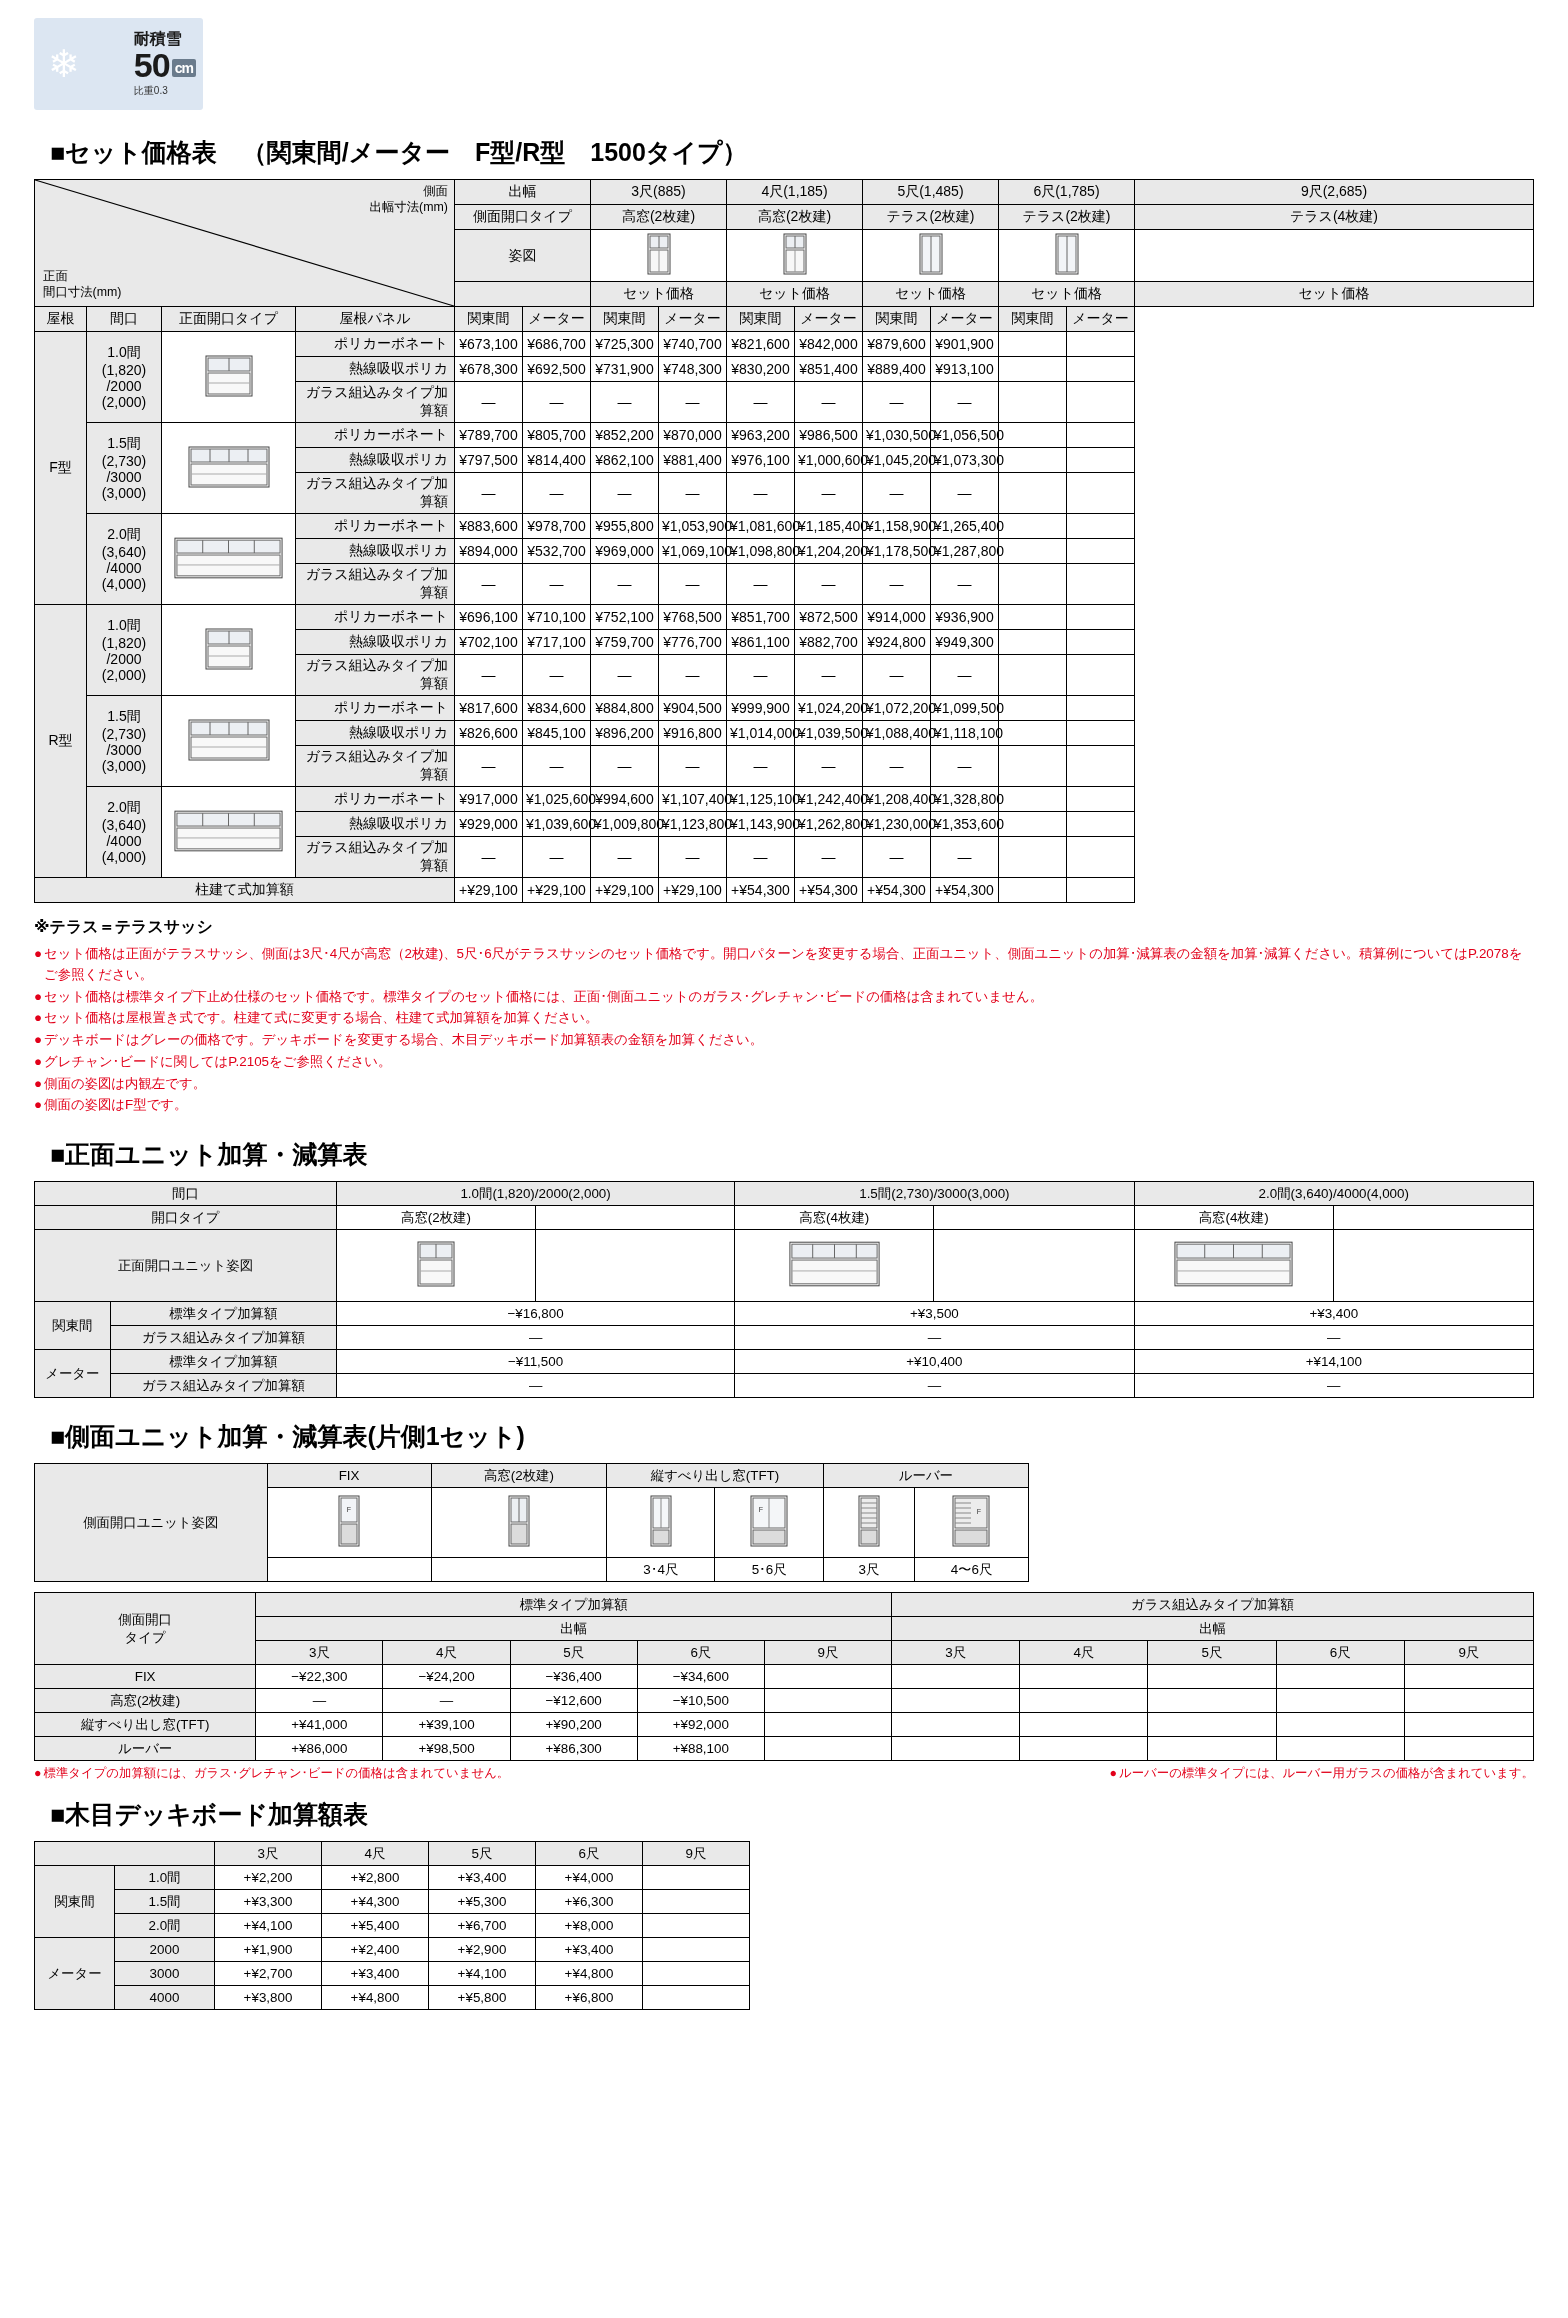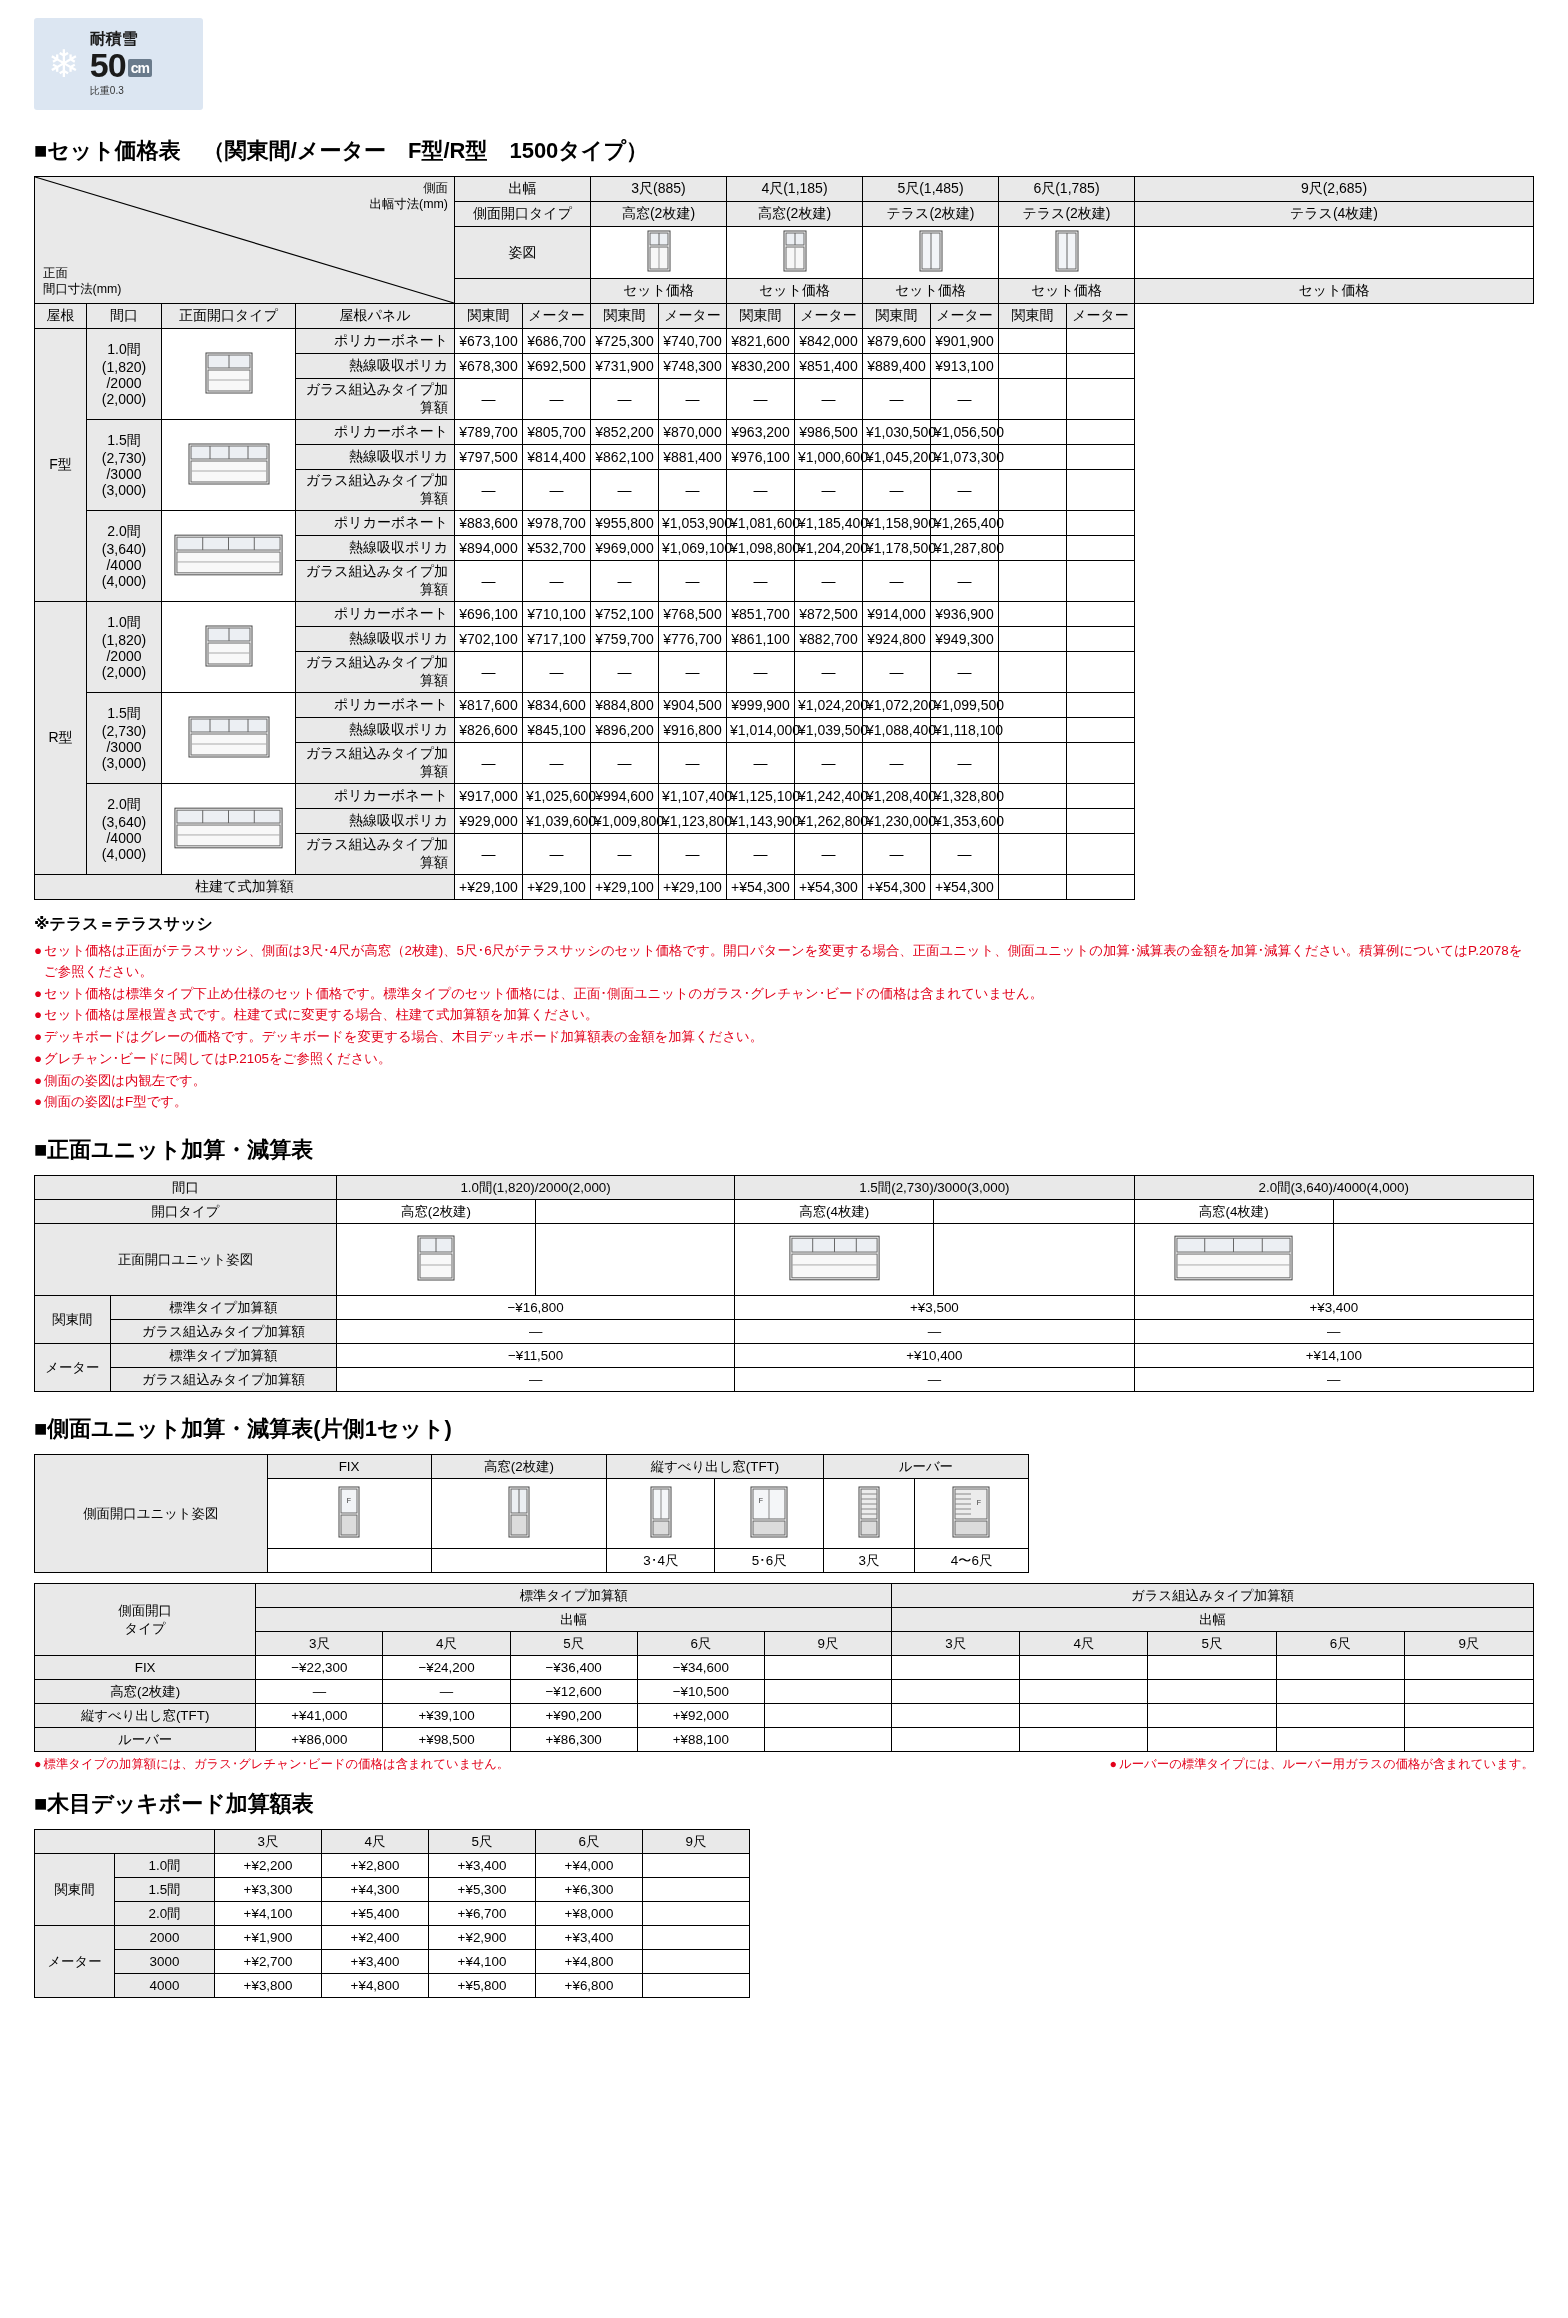--- a/index.html
+++ b/index.html
@@ -13,29 +13,29 @@
   }
   .page { width:1568px; padding:18px 34px 40px 34px; }
 
   
   .snow-badge {
     width:169px; height:92px; background:#dce6f2; border-radius:3px;
     display:flex; align-items:center; padding-left:14px; gap:10px;
     margin-bottom:26px;
   }
   .snow-flake { font-size:38px; color:#ffffff; line-height:1; }
-  .snow-text { line-height:1.05; }
+  .snow-text { line-height:1.05;margin-left:44px; }
   .snow-label { font-size:16px; font-weight:bold; color:#1b1b1b; }
   .snow-num { font-size:34px; font-weight:bold; color:#1b1b1b; letter-spacing:-1px; }
   .snow-num .unit { font-size:14px; background:#6a7b8c; color:#fff; padding:1px 3px; margin-left:2px; vertical-align:4px; border-radius:2px;}
   .snow-sub { font-size:10px; color:#333; margin-top:3px; }
 
   
   h2.sec {
-    font-size:22px; font-weight:bold; margin:0 0 10px 0; letter-spacing:0px;
+    font-size:25px; font-weight:bold; margin:0 0 10px 16px; letter-spacing:0px;
   }
 
   
   table { border-collapse:collapse; }
   .tbl td, .tbl th {
     border:1px solid #000; font-size:14px; text-align:center; padding:2px 3px;
     font-weight:normal; background:#fff;
   }
   .hdr { background:#e9e9e9 !important; }
   .num { font-weight:bold; font-size:15px; }

